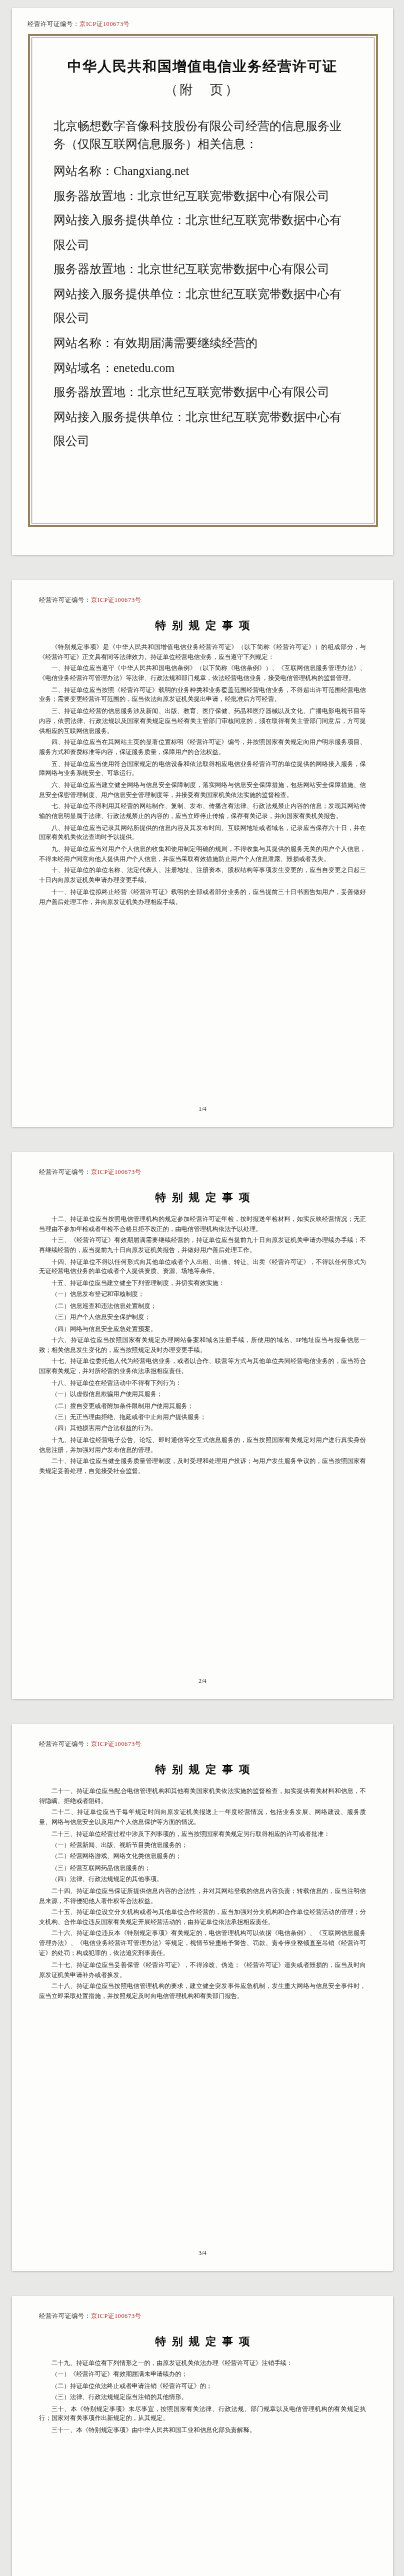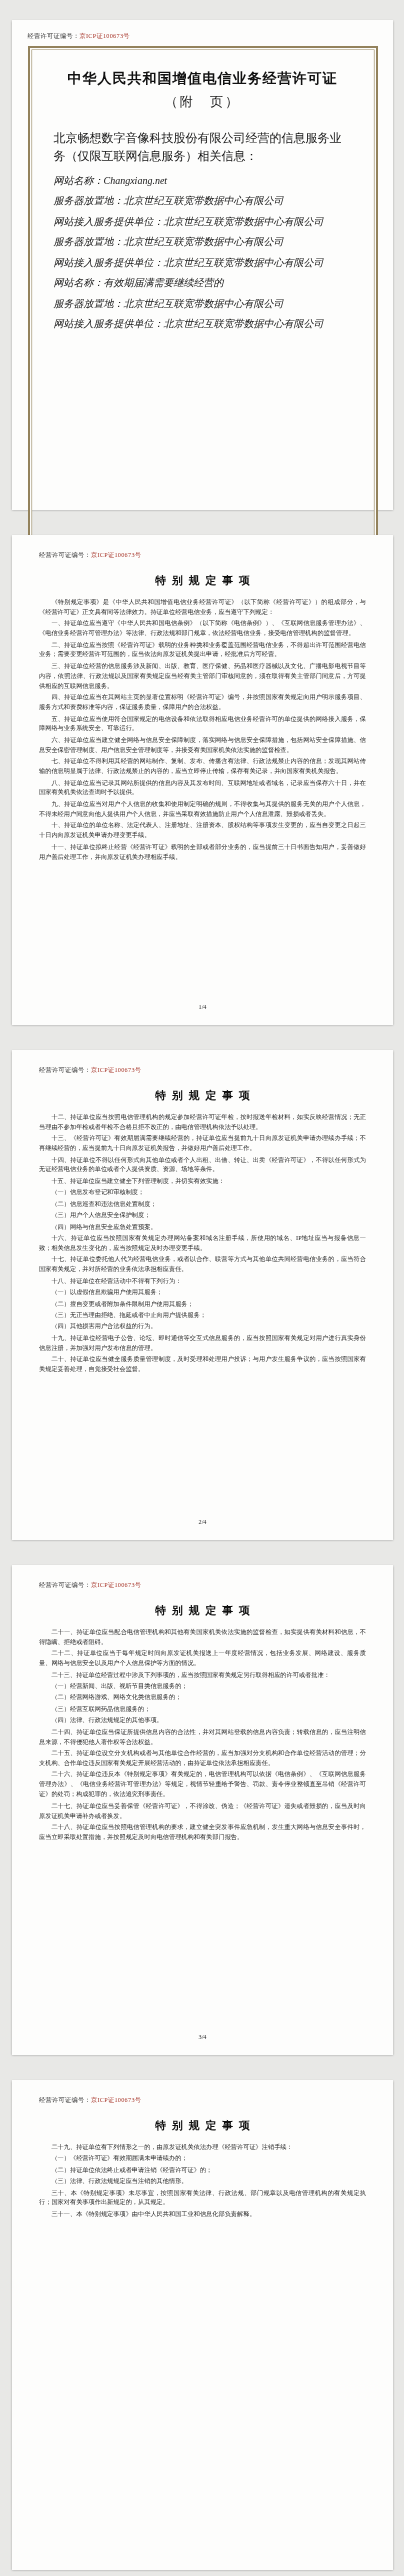--- a/index.html
+++ b/index.html
@@ -8,22 +8,22 @@
     height: 2873px;
     background: var(--backdrop, #e8e8e6);
     font-family: "Liberation Serif", "DejaVu Serif", serif;
     color: #1c1c1c;
     overflow: hidden;
   }
   .backdrop { padding-top: 7.7px; }
 
   .page {
     width: 381px;
-    height: 490px;
-    margin: 12px auto 25px auto;
+    height: 547px;
+    margin: 0 auto 25px auto;
     background: var(--page-bg, #fdfdfc);
     box-shadow: 0 0.5px 2.1px rgba(0,0,0,0.30), 0 0 0.5px rgba(0,0,0,0.25);
     position: relative;
     box-sizing: border-box;
   }
 
   .page-header {
     font-size: 6.2px;
     color: #2a2a2a;
     letter-spacing: 0.3px;
@@ -55,24 +55,23 @@
     letter-spacing: 2.1px;
   }
   .cert-intro {
     margin-top: 17.5px;
     font-size: 12px;
     line-height: 1.55;
     color: #151515;
   }
   .cert-entries { margin-top: 5.2px; }
   .cert-entry {
-    font-size: 10px;
+    font-size: 12px;
     line-height: 2.05;
     color: #151515;
-    font-style: italic;
   }
 
   
   .provision-page { padding: 16.5px 27px; }
   .prov-title {
     margin: 13.4px 0 9.3px 0;
     text-align: center;
     font-size: 10.8px;
     font-weight: bold;
     letter-spacing: 0.55em;
@@ -129,20 +128,23 @@
   </div>
 
   <div class="cert-entry">
     <span>网站接入服务提供单位：</span><span>北京世纪互联宽带数据中心有限公司</span>
   </div>
 
   <div class="cert-entry">
     <span>网站名称：</span><span>有效期届满需要继续经营的</span>
   </div>
 
+  <div class="cert-entry">
+    <span>网站域名：</span><span>enetedu.com</span>
+  </div>
 
   <div class="cert-entry">
     <span>服务器放置地：</span><span>北京世纪互联宽带数据中心有限公司</span>
   </div>
 
   <div class="cert-entry">
     <span>网站接入服务提供单位：</span><span>北京世纪互联宽带数据中心有限公司</span>
   </div>
 </div>
     </div>

